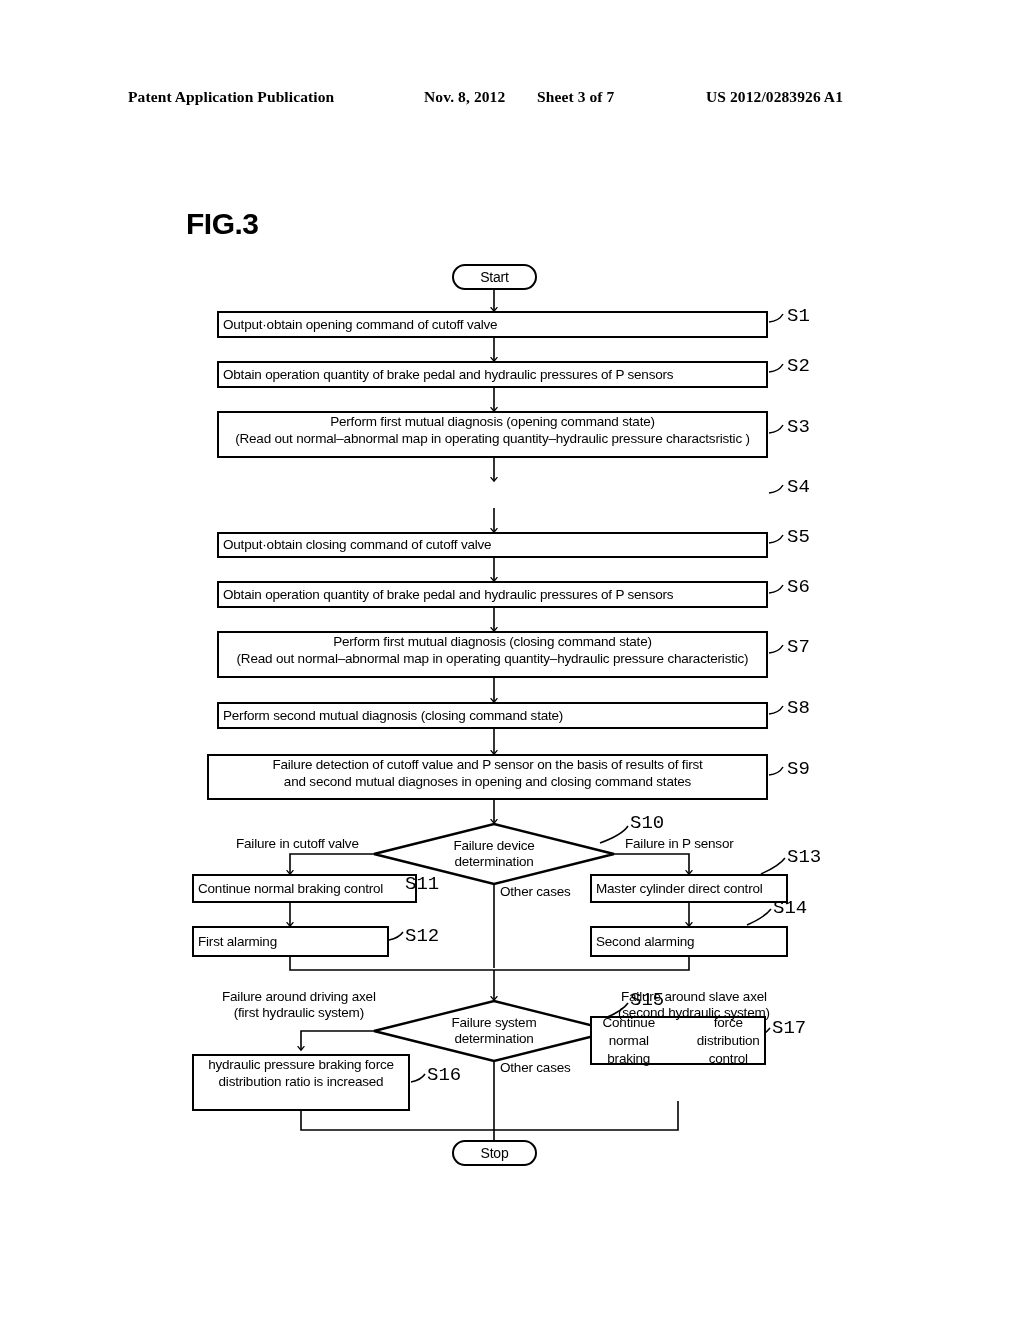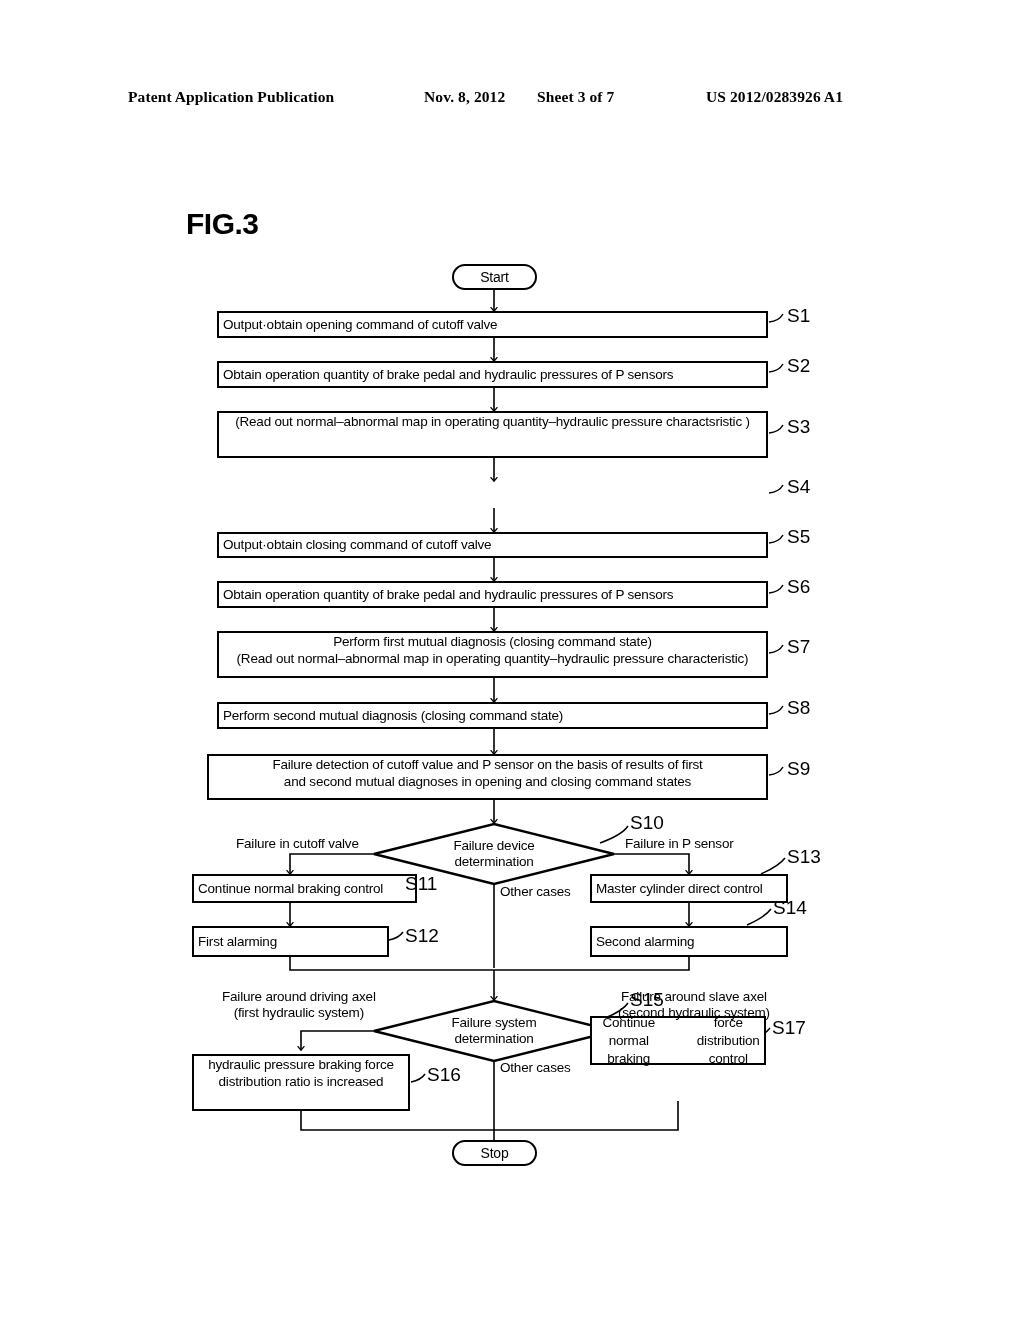--- a/index.html
+++ b/index.html
@@ -89,21 +89,21 @@
     font-family: "Liberation Sans", sans-serif;
     font-size: 13.5px;
     line-height: 16px;
     letter-spacing: -0.2px;
     pointer-events: none;
   }
 
   
   .steplabel {
     position: absolute;
-    font-family: Liberation Sans, sans-serif;
+    font-family: Liberation Mono, monospace;
     font-size: 19px;
     letter-spacing: 0px;
     white-space: nowrap;
   }
 
   
   .annot {
     position: absolute;
     font-family: "Liberation Sans", sans-serif;
     font-size: 13.5px;
@@ -225,20 +225,21 @@
 
   <div class="node" style="left:217px; top:311px; width:551px; height:27px;">
     <span>Output·obtain opening command of cutoff valve</span>
   </div>
 
   <div class="node" style="left:217px; top:361px; width:551px; height:27px;">
     <span>Obtain operation quantity of brake pedal and hydraulic pressures of  P sensors</span>
   </div>
 
   <div class="node two-line" style="left:217px; top:411px; width:551px; height:47px; flex-direction:column;">
+    <span>Perform first mutual diagnosis (opening command state)</span>
     <span>(Read out normal–abnormal map in operating quantity–hydraulic pressure charactsristic )</span>
   </div>
 
 
   <div class="node" style="left:217px; top:532px; width:551px; height:26px;">
     <span>Output·obtain closing command of cutoff valve</span>
   </div>
 
   <div class="node" style="left:217px; top:581px; width:551px; height:27px;">
     <span>Obtain operation quantity of brake pedal and hydraulic pressures of P sensors</span>

